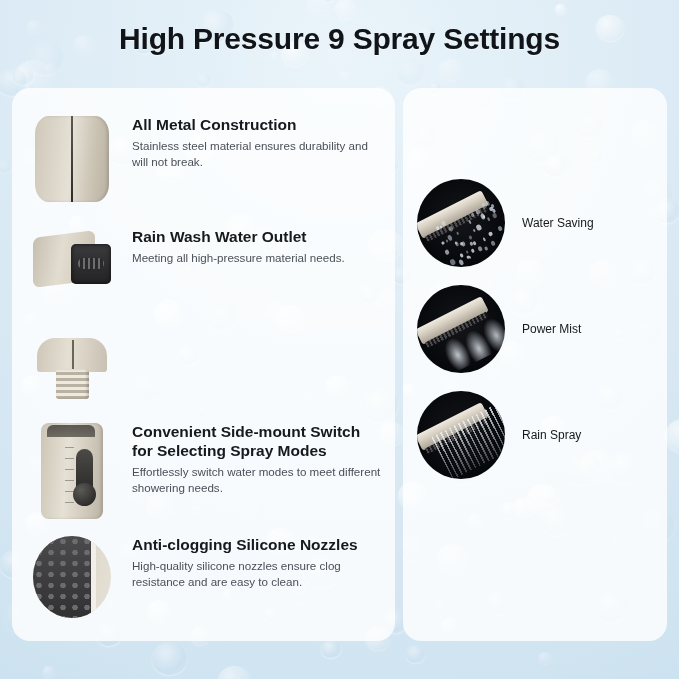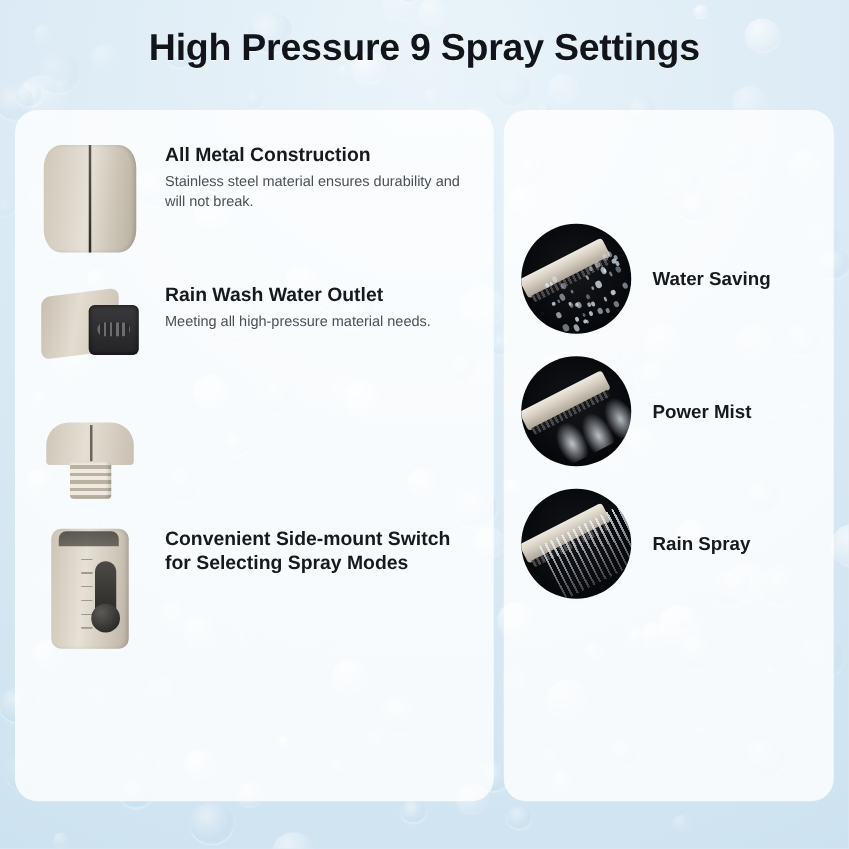--- a/index.html
+++ b/index.html
@@ -93,21 +93,21 @@
   .art-noz .grid{position:absolute;left:0;top:0;width:58px;height:82px;
     background:
       radial-gradient(circle at 50% 50%, #6c6c6e 0 2.6px, transparent 2.8px) 0 0/12px 11px,
       linear-gradient(#4b4b4d,#313133);}
   .art-noz .edge{position:absolute;left:58px;top:0;width:5px;height:82px;background:#f2efe8;}
 
   
   .mode{position:absolute;left:0;width:264px;height:96px;display:flex;align-items:center;}
   .mode .circ{width:88px;height:88px;flex:0 0 88px;margin-left:14px;border-radius:50%;
     position:relative;overflow:hidden;background:radial-gradient(circle at 50% 45%,#15161a 0%,#05060a 78%);}
-  .mode .lbl{margin-left:17px;font-size:15px;font-weight:bold;color:#16191d;}
+  .mode .lbl{margin-left:17px;font-size:12px;font-weight:normal;color:#16191d;}
 
   #mode0{top:87px;}
   #mode1{top:193px;}
   #mode2{top:299px;}
   #mode3{top:405px;}
 
   
   .head{position:absolute;width:74px;height:17px;border-radius:3px;
     background:linear-gradient(#efeae0 0%,#d6cfc1 42%,#aaa294 100%);
     transform:rotate(-27deg);left:-2px;top:27px;
@@ -327,23 +327,36 @@
   <div class="feat" id="feat3">
     <div class="art">
       <div class="art-switch">
           <div class="top"></div>
           <div class="ticks"></div>
           <div class="lever"></div>
         </div>
     </div>
     <div class="txt">
       <h3>Convenient Side-mount Switch for Selecting Spray Modes</h3>
-    </div>
-  </div>
-
+      <p>Effortlessly switch water modes to meet different showering needs.</p>
+    </div>
+  </div>
+
+  <div class="feat" id="feat4">
+    <div class="art">
+      <div class="art-noz">
+          <div class="grid"></div>
+          <div class="edge"></div>
+        </div>
+    </div>
+    <div class="txt">
+      <h3>Anti-clogging Silicone Nozzles</h3>
+      <p>High-quality silicone nozzles ensure clog resistance and are easy to clean.</p>
+    </div>
+  </div>
 
 </div>
 
 <div class="card" id="right-card">
 
   <div class="mode" id="mode0">
     <div class="circ">
       <div class="head"></div>
       <div class="spray sp-drops" id="dropfield">
           <i style="left: 0.0459898px; top: 29.2563px; width: 3.66902px; height: 4.76973px; opacity: 0.73;"></i>

